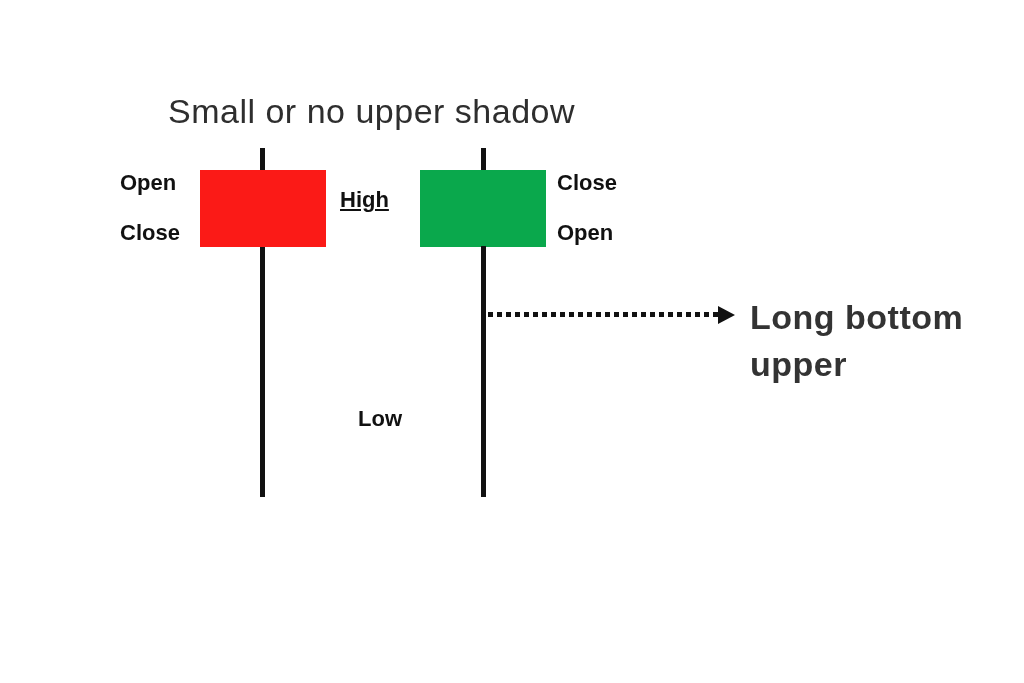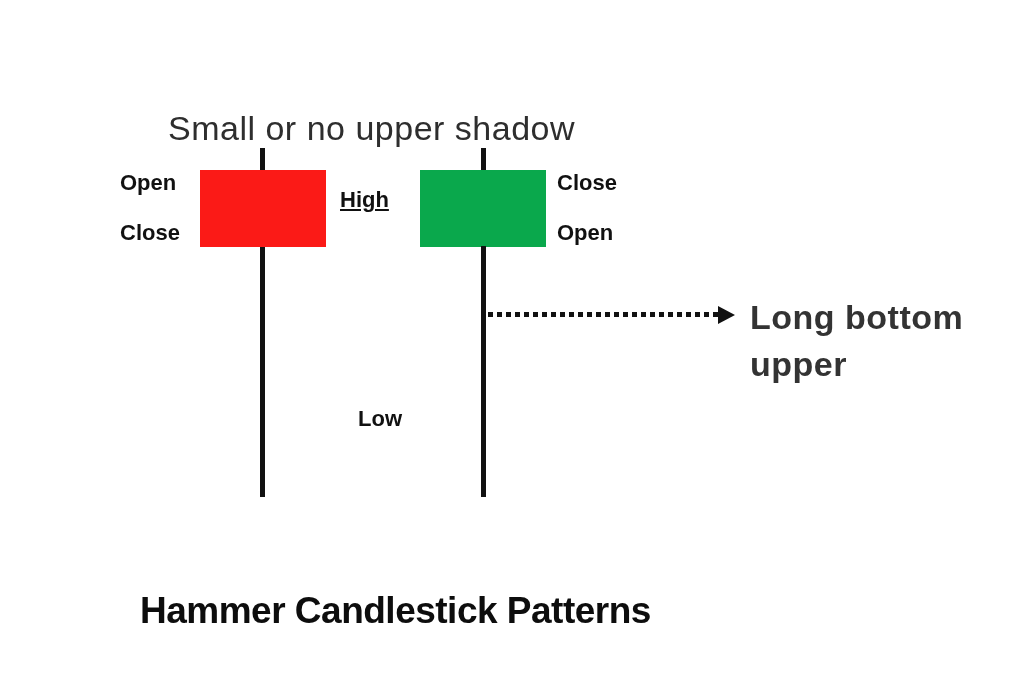--- a/index.html
+++ b/index.html
@@ -19,21 +19,20 @@
 
   .top-annotation {
     left: 168px;
     top: 92px;
     width: 460px;
     font-size: 34px;
     font-weight: 400;
     letter-spacing: 0.5px;
     color: #2e2e2e;
     white-space: nowrap;
-    margin-top: 17px;
   }
 
   .wick {
     width: 5px;
     background: #111111;
   }
   .red-upper-wick  { left: 260px; top: 148px; height: 23px; }
   .red-lower-wick  { left: 260px; top: 247px; height: 250px; }
   .green-upper-wick{ left: 481px; top: 148px; height: 23px; }
   .green-lower-wick{ left: 481px; top: 246px; height: 251px; }
@@ -124,15 +123,14 @@
   <div class="abs price-label low-label">Low</div>
 
   <div class="abs dotted-line"></div>
   <div class="abs arrowhead"></div>
 
   <div class="abs side-annotation">
     <span class="line">Long bottom</span>
     <span class="line">upper</span>
   </div>
 
-  <div class="abs bottom-title">Hammer Candlestick Patterns</div>
 
 </div>
 
 </body></html>

